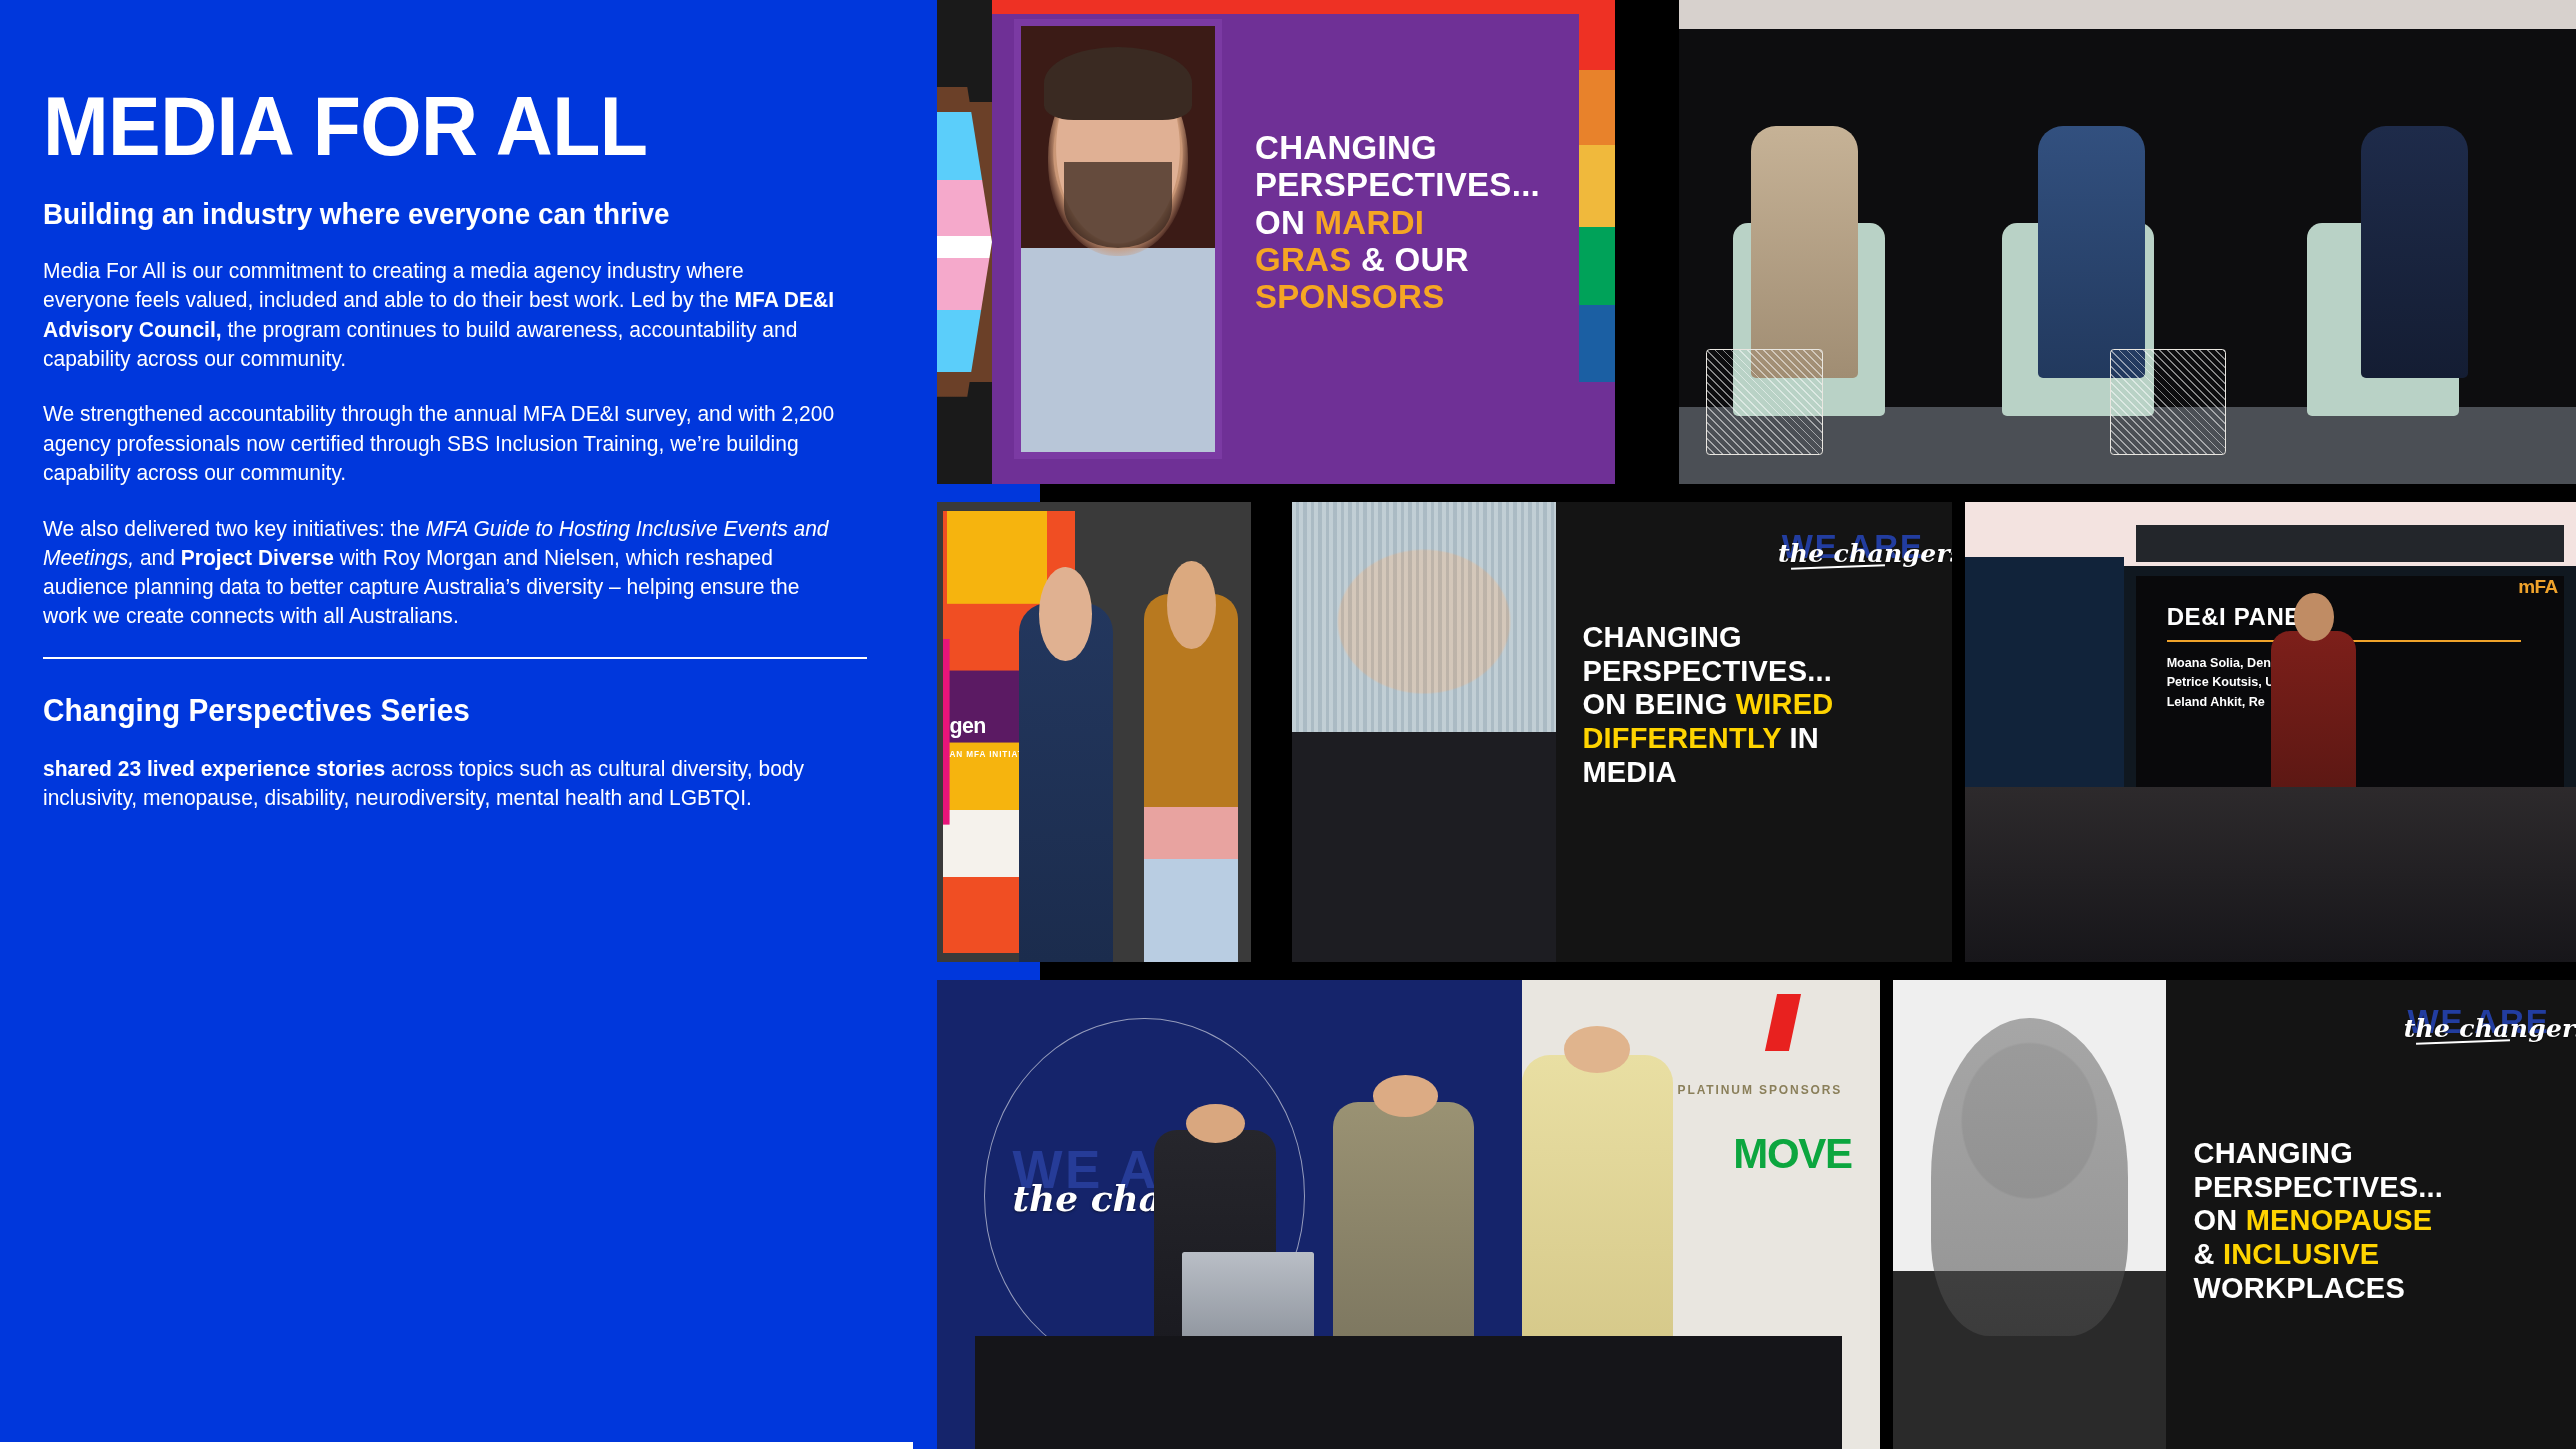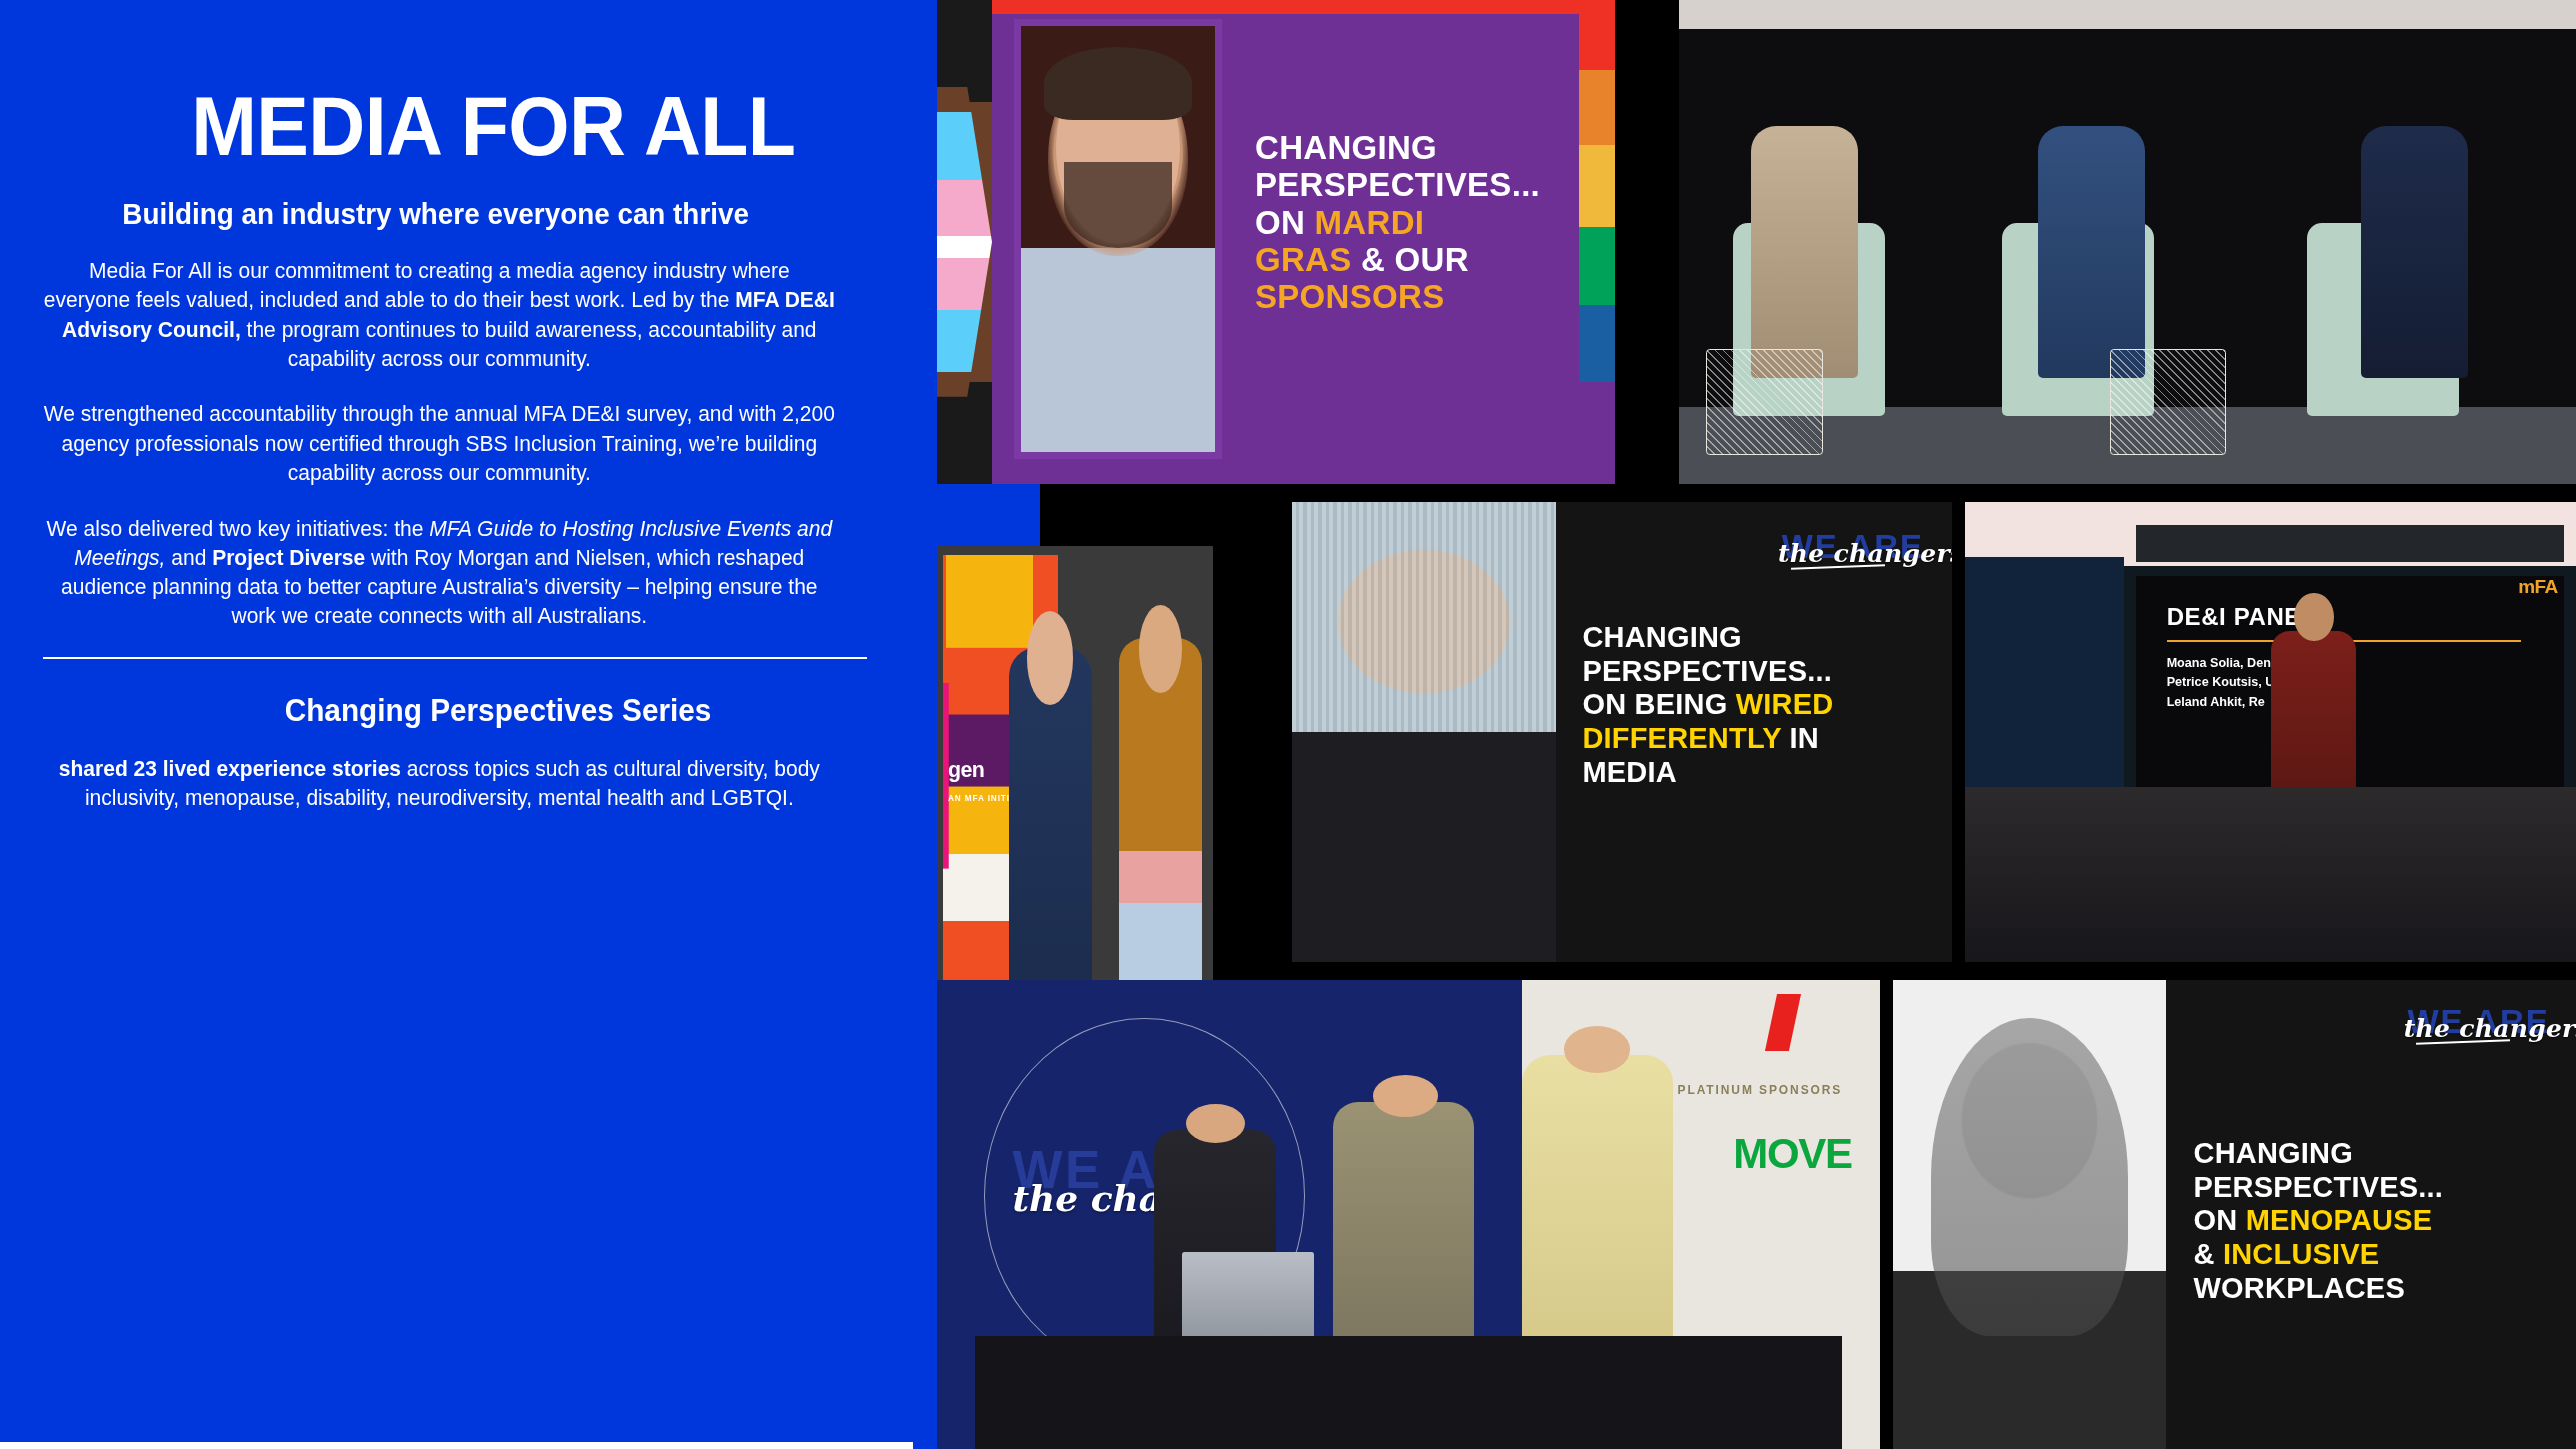--- a/index.html
+++ b/index.html
@@ -7,21 +7,20 @@
   body { font-family:"Liberation Sans", sans-serif; }
 
   .slide { position:relative; width:2576px; height:1449px; background:#000; }
 
   
   .left-panel{
     position:absolute; left:0; top:0; width:1040px; height:1449px;
     background:var(--brand-blue,#0037DC);
     padding:88px 49px 0 43px;
     color:#fff;
-    text-align:center;
   }
   .headline{
     font-size:83px; font-weight:700; letter-spacing:-0.6px;
     line-height:0.95; margin-bottom:30px;
     transform:scaleX(0.95); transform-origin:left center;
   }
   .subhead{
     font-size:29px; font-weight:700; line-height:1.18;
     margin-bottom:25px; max-width:818px;
     transform:scaleX(0.96); transform-origin:left center;
@@ -52,21 +51,21 @@
 
   
   .grid{ position:absolute; left:937px; top:0; width:1639px; height:1449px; }
 
   .cell{ position:absolute; overflow:hidden; background:#111; }
 
   
   .c-mardi { left:0;    top:0;    width:678px; height:484px; }
   .c-panel { left:742px; top:0;  width:897px; height:484px; }
   
-  .c-gen   { left:0;    top:502px; width:276px;  height:460px;margin-top:44px; }
+  .c-gen   { left:0;    top:502px; width:314px;  height:460px; }
   .c-wired { left:355px; top:502px; width:660px; height:460px; }
   .c-dei   { left:1028px;top:502px; width:611px;  height:460px; }
   
   .c-stage { left:0;    top:980px; width:943px; height:469px; }
   .c-meno  { left:956px;top:980px; width:683px; height:469px; }
 
   
   .mardi-bg{ position:absolute; inset:0; background:#6F3096; }
   .pride-left{
     position:absolute; left:0; top:0; width:55px; height:100%;

